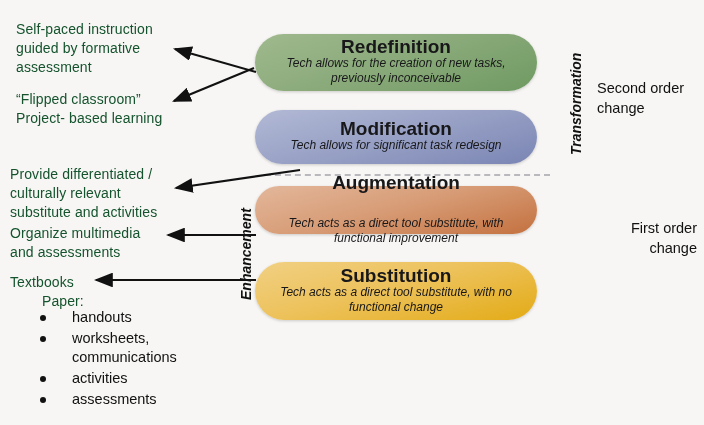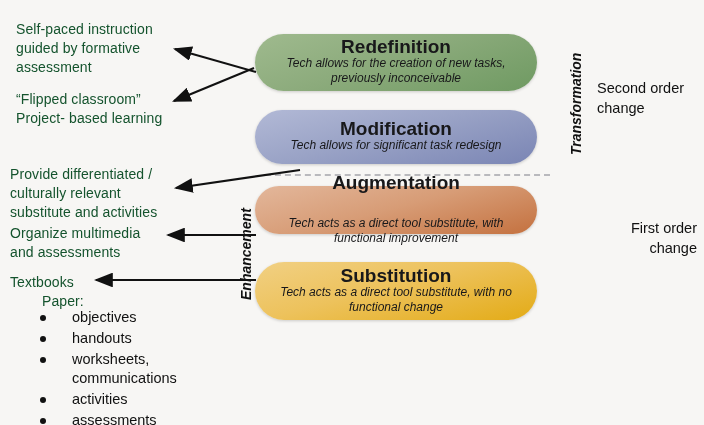--- a/index.html
+++ b/index.html
@@ -186,24 +186,20 @@
   <div class="left-note" id="note-organize">Organize multimedia
 and assessments</div>
 
   <div class="left-note" id="note-textbooks">Textbooks</div>
 
   <div class="left-note" id="note-paper">Paper:</div>
 
   <ul id="bullet-list">
     <li>
       <span class="bullet-dot"></span>
-      <span>objectives</span>
-    </li>
-    <li>
-      <span class="bullet-dot"></span>
       <span>handouts</span>
     </li>
     <li>
       <span class="bullet-dot"></span>
       <span style="white-space:pre-line;display:inline-block;">worksheets,
 communications</span>
     </li>
     <li>
       <span class="bullet-dot"></span>
       <span>activities</span>

